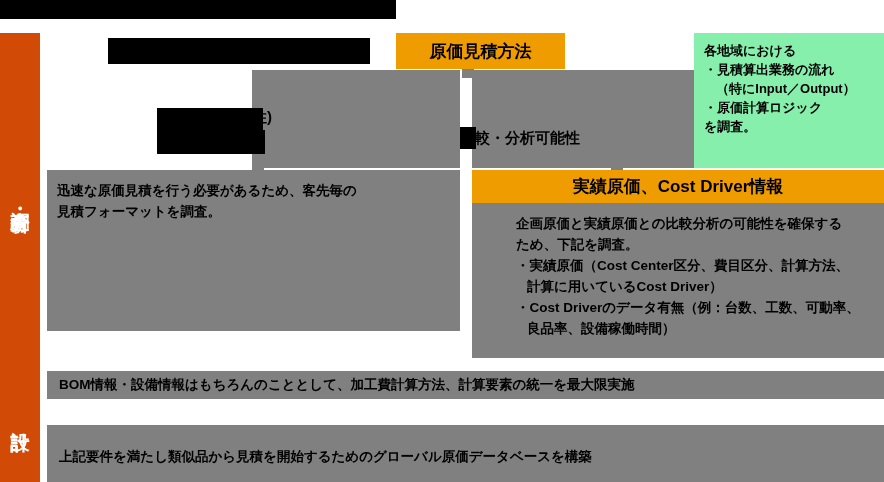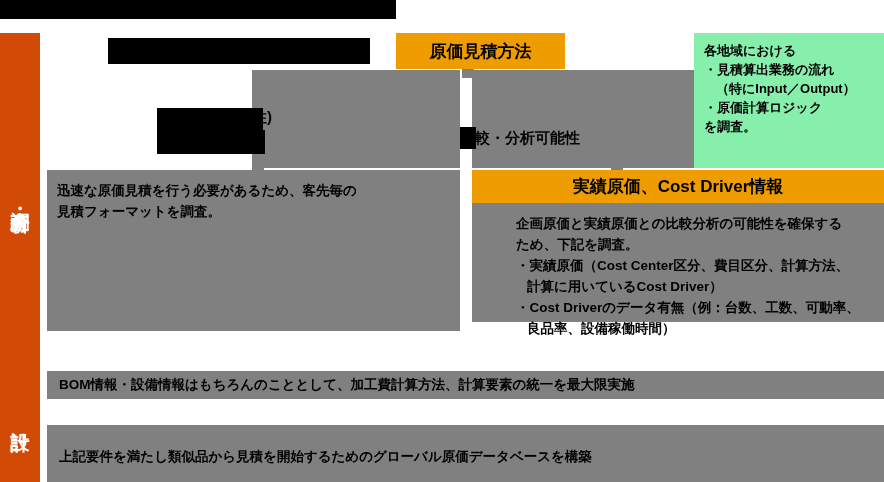--- a/index.html
+++ b/index.html
@@ -77,21 +77,21 @@
     height:33px;background:#EF9C00;color:#000000;
     display:flex;align-items:center;justify-content:center;
     font-size:17px;font-weight:bold;
   }
   .col-body{
     background:#808080;color:#000000;
     font-size:13.5px;font-weight:bold;line-height:21px;
     padding:10px 8px 0 10px;box-sizing:border-box;
   }
   #col-left .col-body{height:161px;}
-  #col-right .col-body{height:119px;padding-left:44px;}
+  #col-right .col-body{height:155px;padding-left:44px;}
   .ln{white-space:nowrap;}
   .ind1{padding-left:11px;}
 
   
   .bar{
     position:absolute;left:47px;width:837px;background:#808080;
     color:#000000;font-size:13.5px;font-weight:bold;
     display:flex;align-items:center;padding-left:12px;box-sizing:border-box;
   }
   #bar-design{top:371px;height:28px;}

